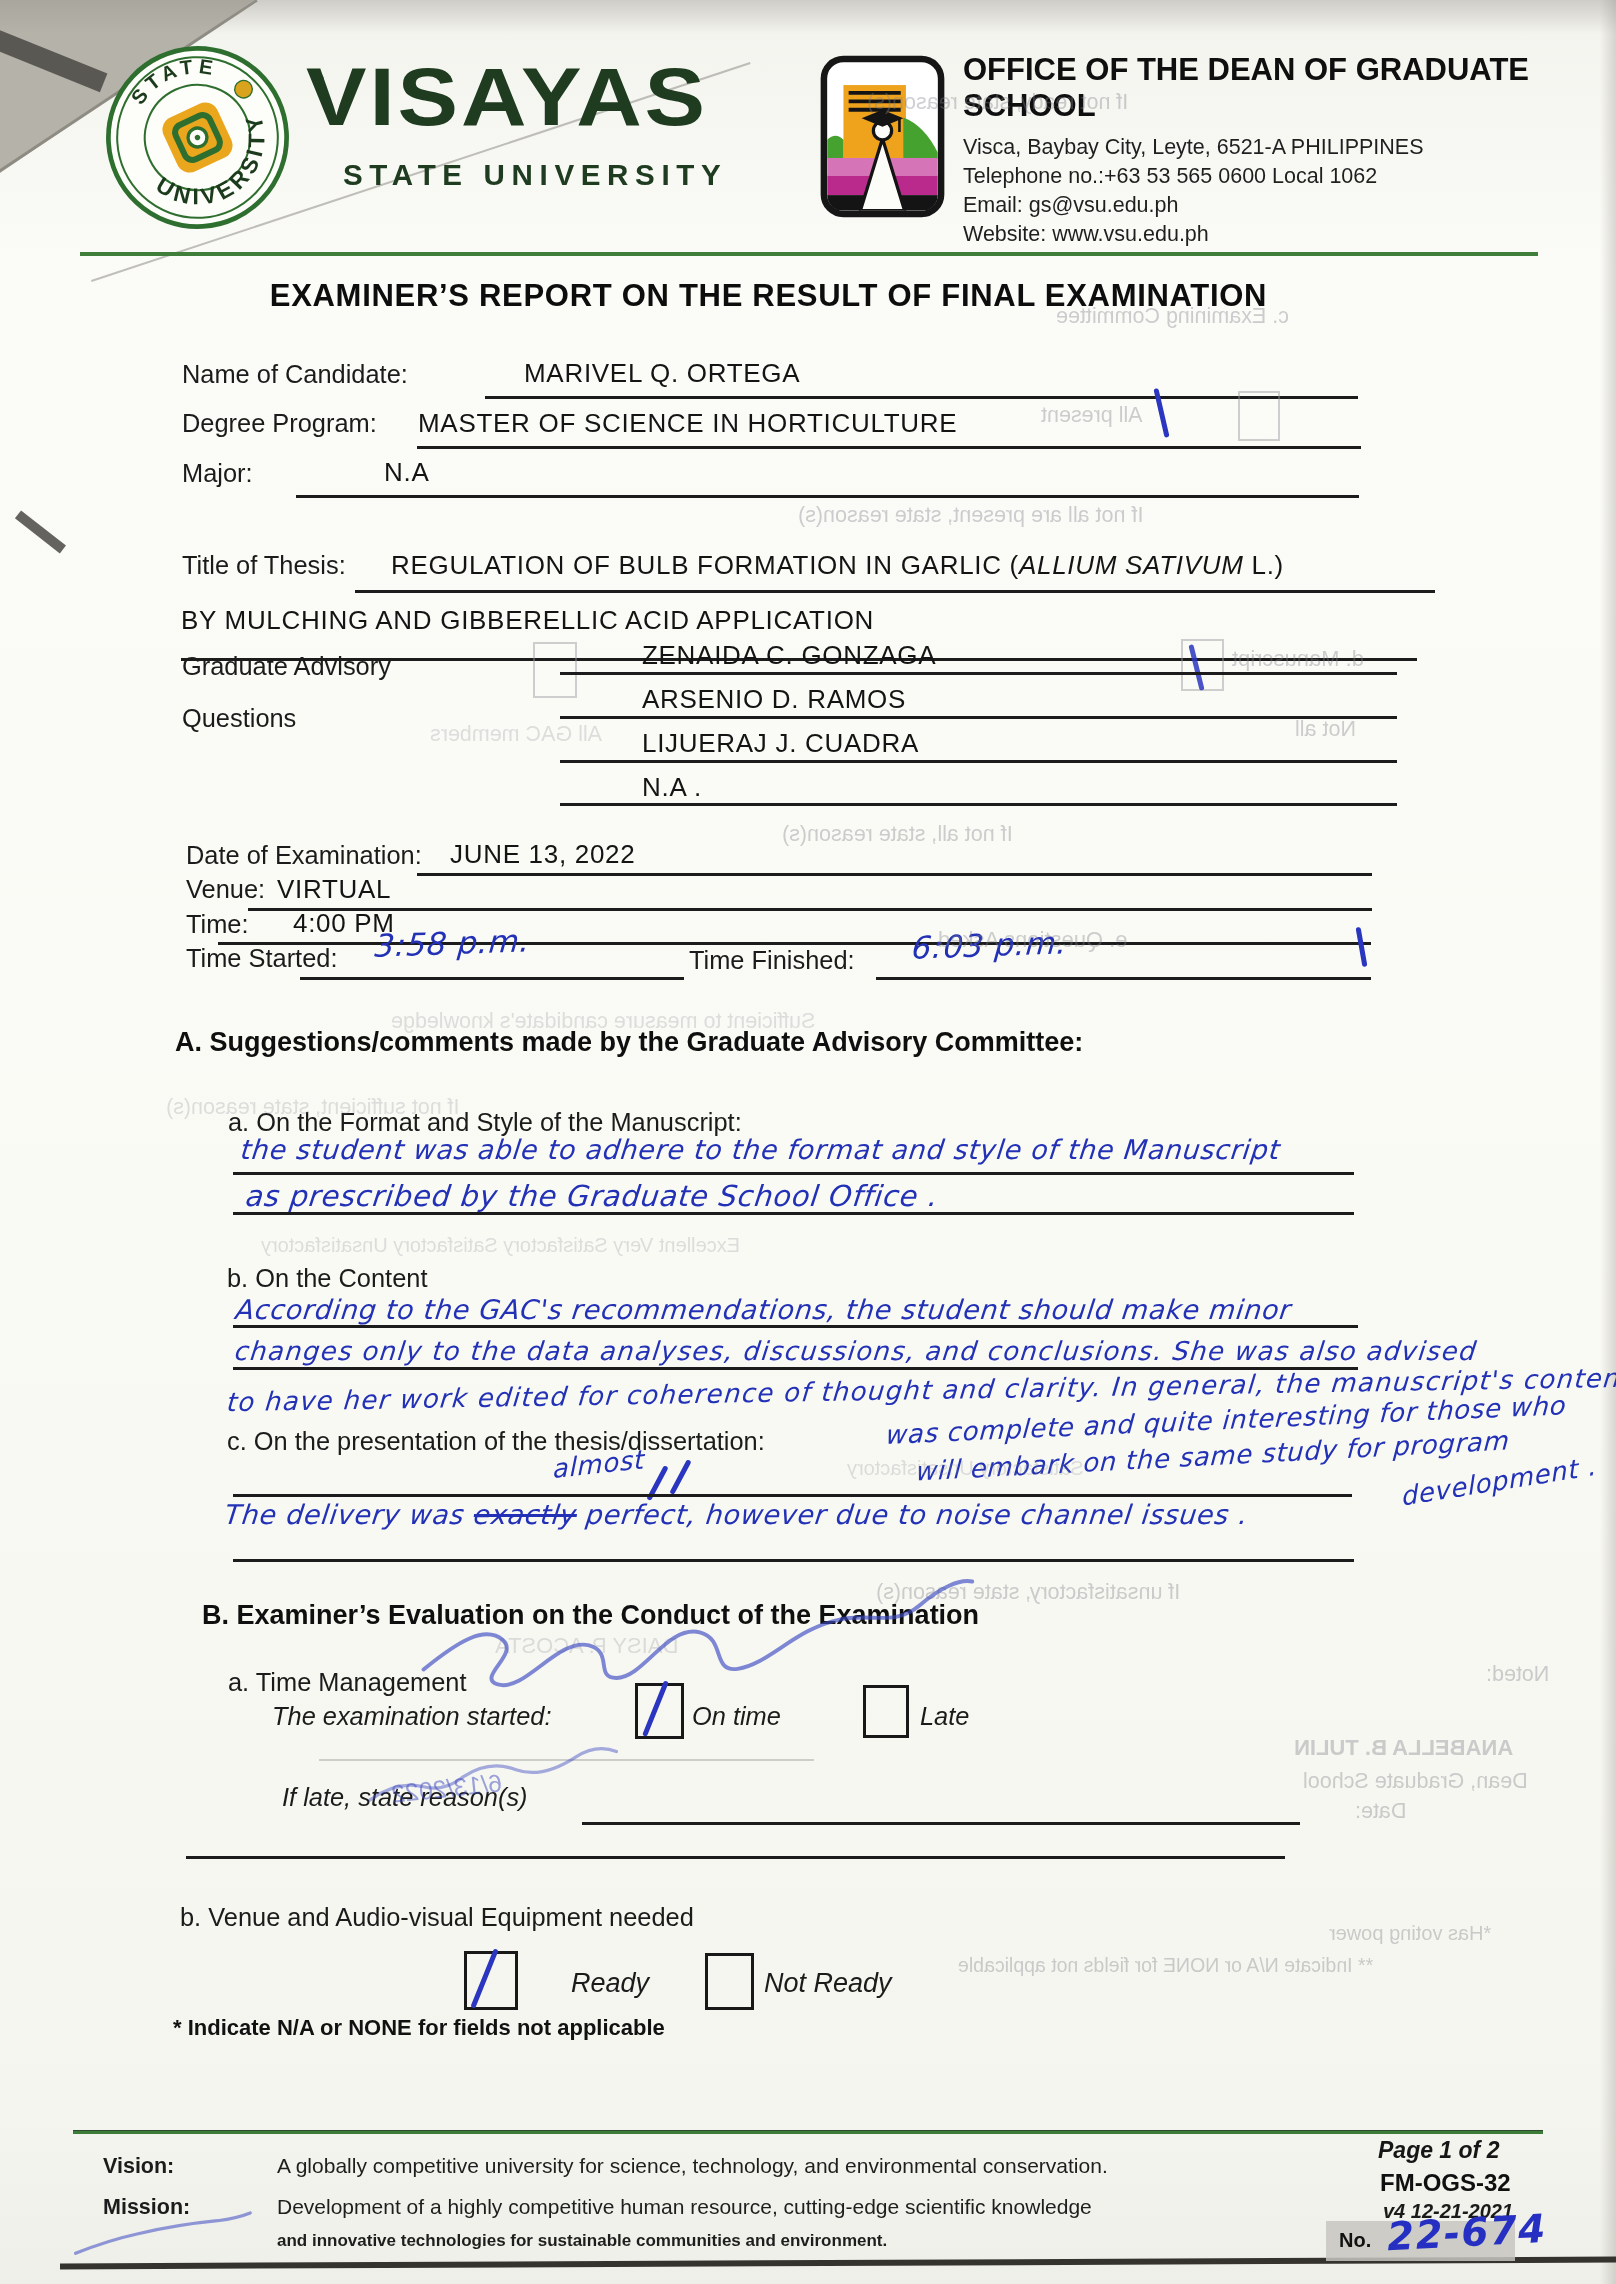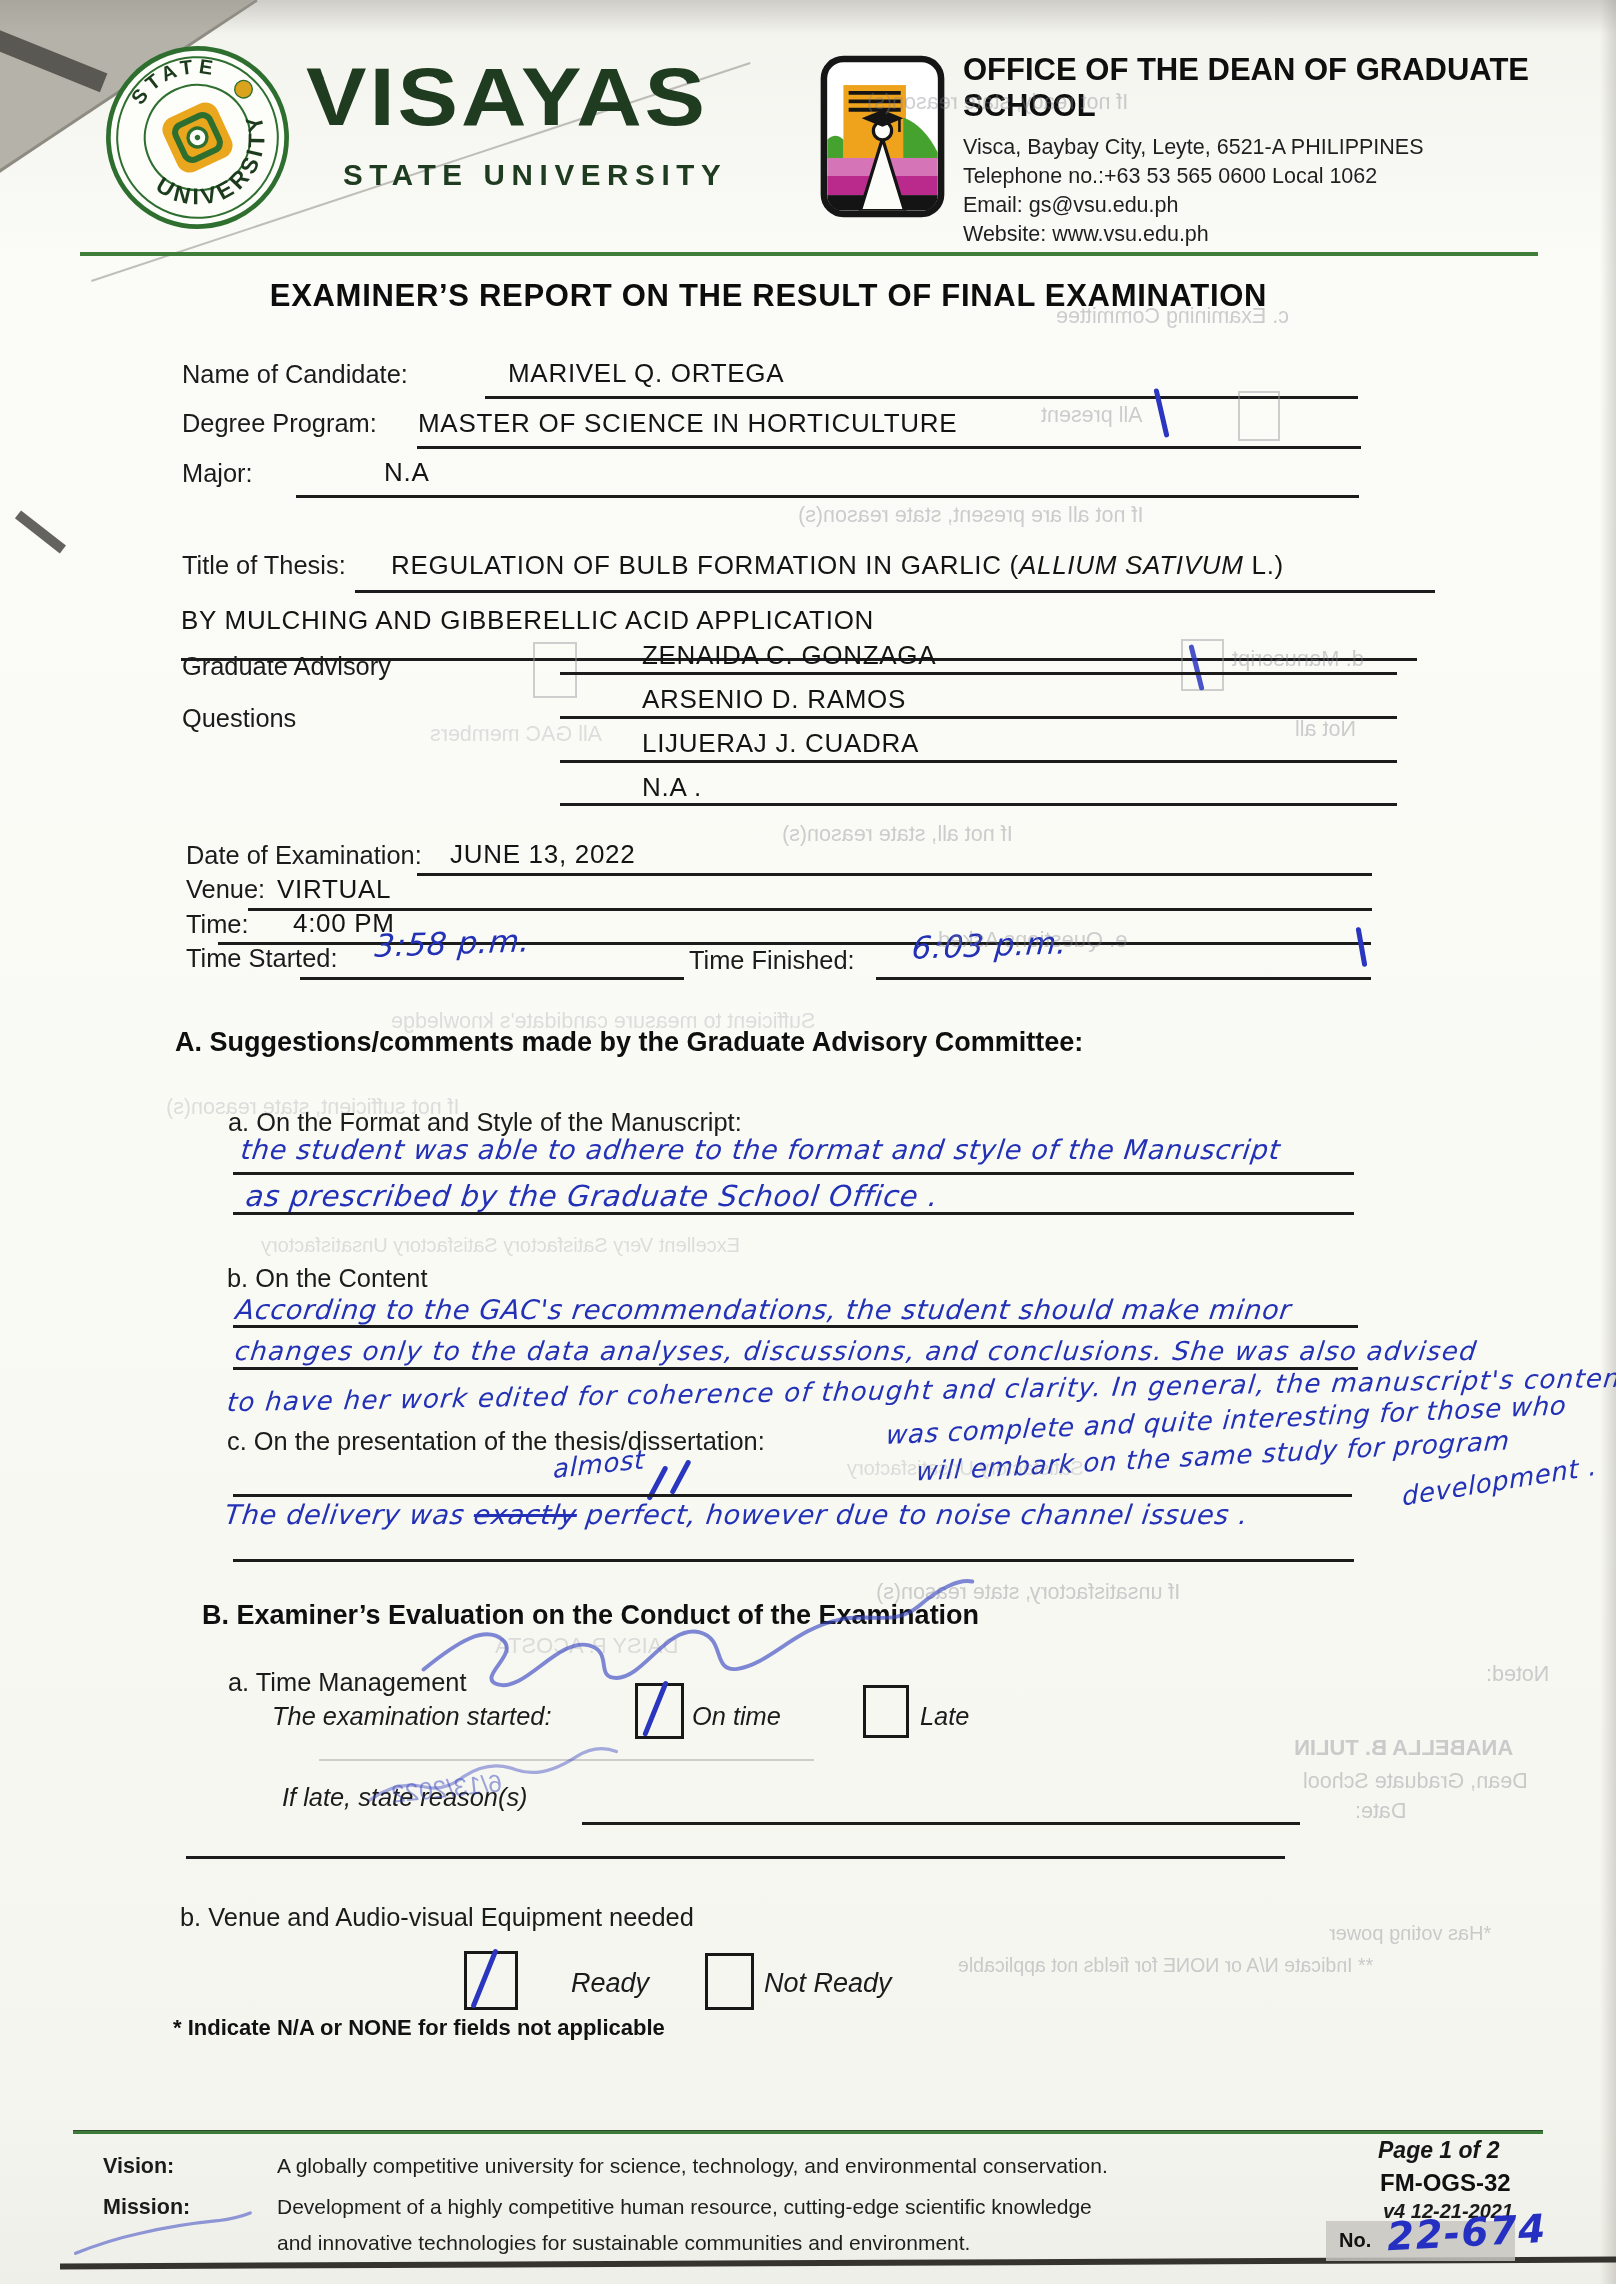--- a/index.html
+++ b/index.html
@@ -35,21 +35,21 @@
   .lbl{font-size:25.4px;color:#1b1b1b;}
   .val{font-size:26px;color:#141414;letter-spacing:0.7px;}
   .rule{position:absolute;height:3.3px;background:#1c1c1c;}
   .hw{font-family:"DejaVu Sans",sans-serif;font-style:italic;color:#2231b6;letter-spacing:0.7px;white-space:nowrap;transform:skewX(-7deg);}
   .cb{position:absolute;border:3.3px solid #181818;background:transparent;}
   .cb-faint{position:absolute;border:2px solid rgba(150,150,158,.45);}
   .pen-slash{position:absolute;width:4.6px;background:#2a35c0;border-radius:2.6px;}
   .sect{font-weight:bold;font-size:27px;color:#0f0f0f;}
   .ital{font-style:italic;}
   
-  #f-name-label{left:182px;top:360px;} #f-name-value{left:508px;top:358px;}
+  #f-name-label{left:182px;top:360px;} #f-name-value{left:524px;top:358px;}
   #u-name{left:485px;top:396px;width:873px;}
   #f-degree-label{left:182px;top:409px;} #f-degree-value{left:418px;top:408px;}
   #u-degree{left:417px;top:446px;width:944px;}
   #degree-check-mark{left:1159px;top:388px;height:50px;transform:rotate(-13deg);}
   #f-major-label{left:182px;top:459px;} #f-major-value{left:384px;top:457px;}
   #u-major{left:296px;top:495px;width:1063px;}
   #f-thesis-label{left:182px;top:551px;} #f-thesis-line1{left:391px;top:550px;}
   #u-thesis1{left:355px;top:590px;width:1080px;}
   #f-thesis-line2{left:181px;top:605px;}
   #u-thesis2{left:181px;top:658px;width:1236px;}
@@ -119,21 +119,21 @@
   #ready-label{left:571px;top:1968px;font-size:27px;}
   #not-ready-checkbox{left:705px;top:1953px;width:43px;height:51px;}
   #not-ready-label{left:764px;top:1968px;font-size:27px;}
   #sb-note{left:173px;top:2015px;font-size:22px;font-weight:bold;color:#111;}
   
   #footer-divider{left:73px;top:2130px;width:1470px;height:3.3px;background:#3a7c38;border-top:1.3px solid #2f4a2d;}
   #vision-label{left:103px;top:2154px;font-size:21.5px;font-weight:bold;}
   #vision-text{left:277px;top:2154px;font-size:21px;color:#1e1e1e;}
   #mission-label{left:103px;top:2195px;font-size:21.5px;font-weight:bold;}
   #mission-text-1{left:277px;top:2195px;font-size:21px;color:#1e1e1e;}
-  #mission-text-2{left:277px;top:2231px;font-size:21px;color:#1e1e1e;}
+  #mission-text-2{left:277px;top:2231px;font-size:17px;color:#1e1e1e;font-weight:bold;}
   #footer-page-num{left:1378px;top:2137px;font-size:23px;font-style:italic;font-weight:bold;color:#161616;}
   #footer-form-code{left:1380px;top:2169px;font-size:24px;font-weight:bold;color:#101010;}
   #footer-version{left:1383px;top:2200px;font-size:20px;font-weight:bold;font-style:italic;color:#1a1a1a;}
   #no-strip{left:1326px;top:2221px;width:189px;height:40px;background:#c7c5c0;opacity:.85;position:absolute;}
   #footer-no-label{left:1339px;top:2229px;font-size:20px;font-weight:bold;color:#111;}
   #footer-no-value{left:1387px;top:2210px;font-size:39px;font-weight:bold;font-style:italic;color:#2530c2;transform:rotate(-3deg);font-family:"DejaVu Sans",sans-serif;letter-spacing:1.3px;}
   
   .bt{position:absolute;color:rgba(125,128,136,.38);transform:scaleX(-1);white-space:nowrap;font-size:21.5px;}
   .bt-dim{color:rgba(125,128,136,.24);}
   .bt-bold{font-weight:bold;}

